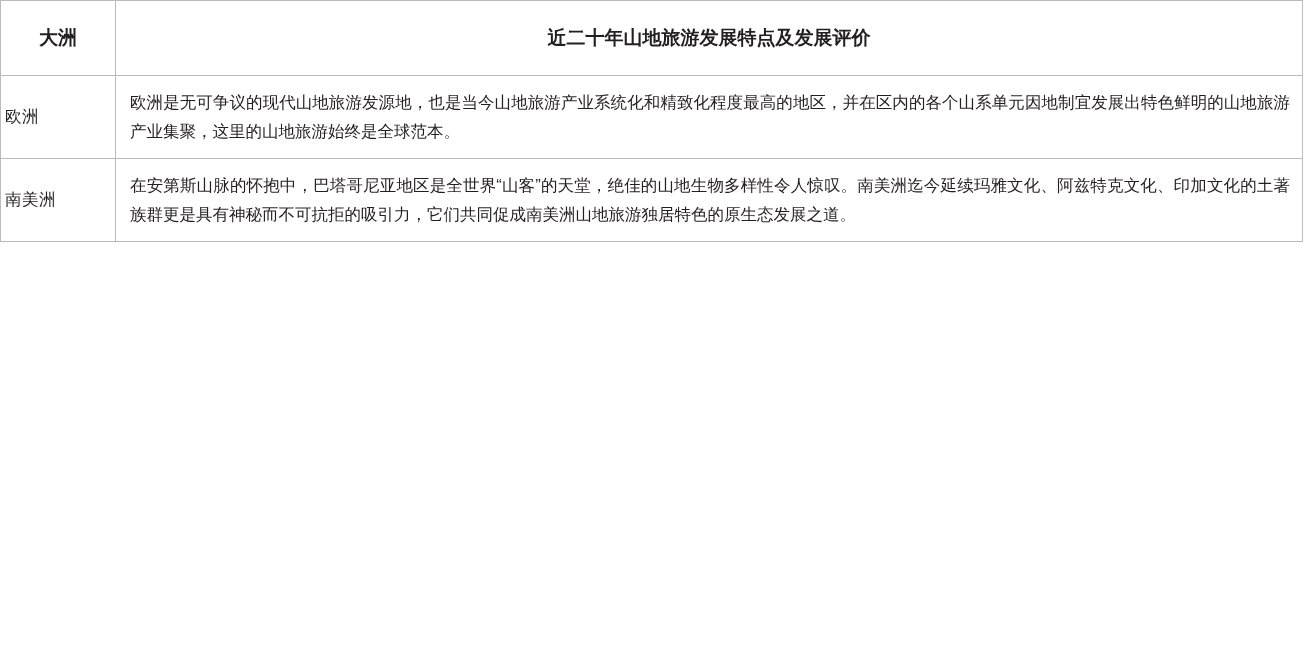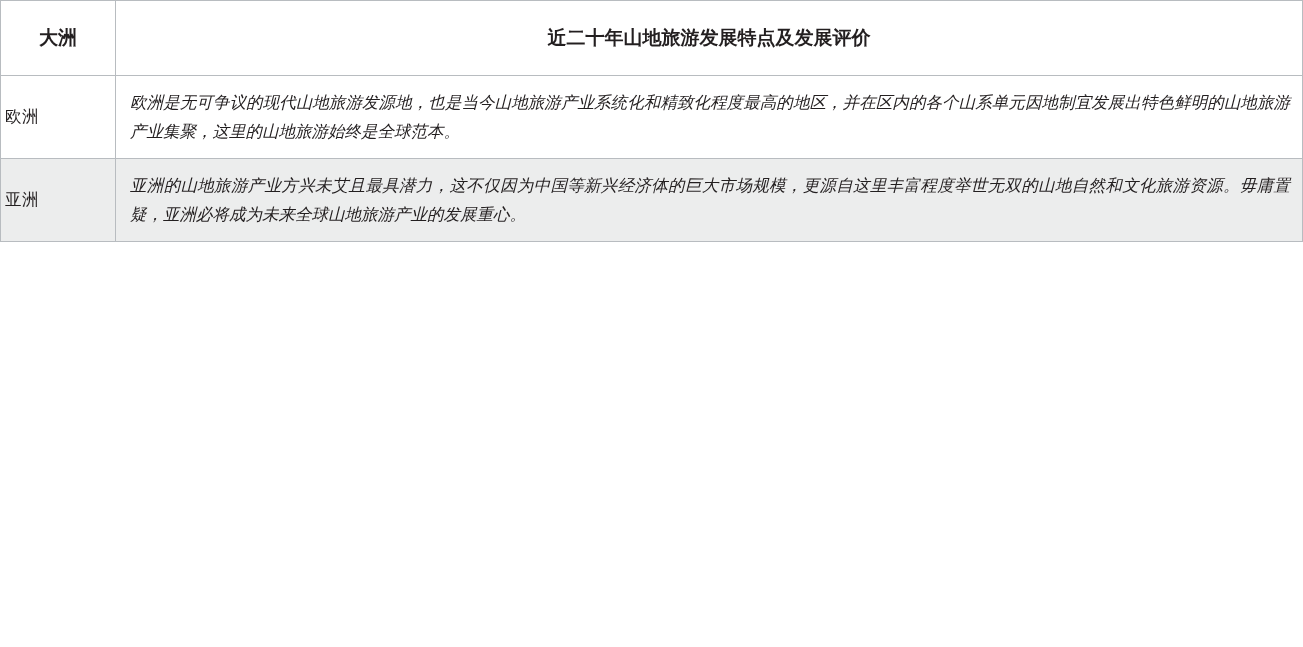--- a/index.html
+++ b/index.html
@@ -50,21 +50,20 @@
     font-size: 16.5px;
     padding: 10px 4px;
     letter-spacing: 0.5px;
   }
   td.desc-cell {
     font-size: 16.5px;
     line-height: 1.75;
     padding: 12px 12px 12px 14px;
     text-align: justify;
     text-justify: inter-ideograph;
-    font-style: italic;
   }
   tr.row-shade td {
     background: #eceded;
   }
   tr.row-plain td {
     background: #ffffff;
   }
 </style>
 </head>
 <body>
@@ -75,19 +74,19 @@
       <tr>
         <th class="col-head-region">大洲</th>
         <th class="col-head-desc">近二十年山地旅游发展特点及发展评价</th>
       </tr>
     </thead>
     <tbody>
       <tr class="row-plain">
         <td class="region-cell">欧洲</td>
         <td class="desc-cell">欧洲是无可争议的现代山地旅游发源地，也是当今山地旅游产业系统化和精致化程度最高的地区，并在区内的各个山系单元因地制宜发展出特色鲜明的山地旅游产业集聚，这里的山地旅游始终是全球范本。</td>
       </tr>
-      <tr class="row-shade">
-        <td class="region-cell">亚洲</td>
-        <td class="desc-cell">亚洲的山地旅游产业方兴未艾且最具潜力，这不仅因为中国等新兴经济体的巨大市场规模，更源自这里丰富程度举世无双的山地自然和文化旅游资源。毋庸置疑，亚洲必将成为未来全球山地旅游产业的发展重心。</td>
+      <tr class="row-plain">
+        <td class="region-cell">南美洲</td>
+        <td class="desc-cell">在安第斯山脉的怀抱中，巴塔哥尼亚地区是全世界“山客”的天堂，绝佳的山地生物多样性令人惊叹。南美洲迄今延续玛雅文化、阿兹特克文化、印加文化的土著族群更是具有神秘而不可抗拒的吸引力，它们共同促成南美洲山地旅游独居特色的原生态发展之道。</td>
       </tr>
     </tbody>
   </table>
 </div>
 
 </body></html>

